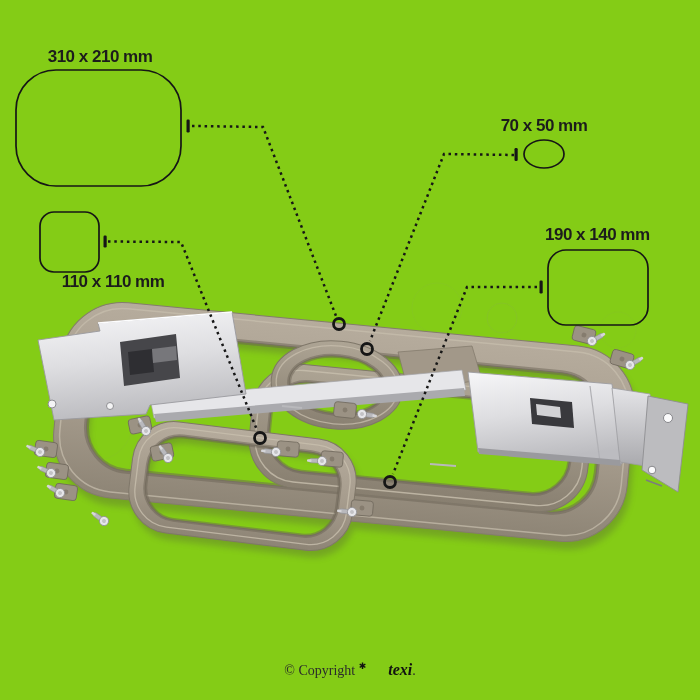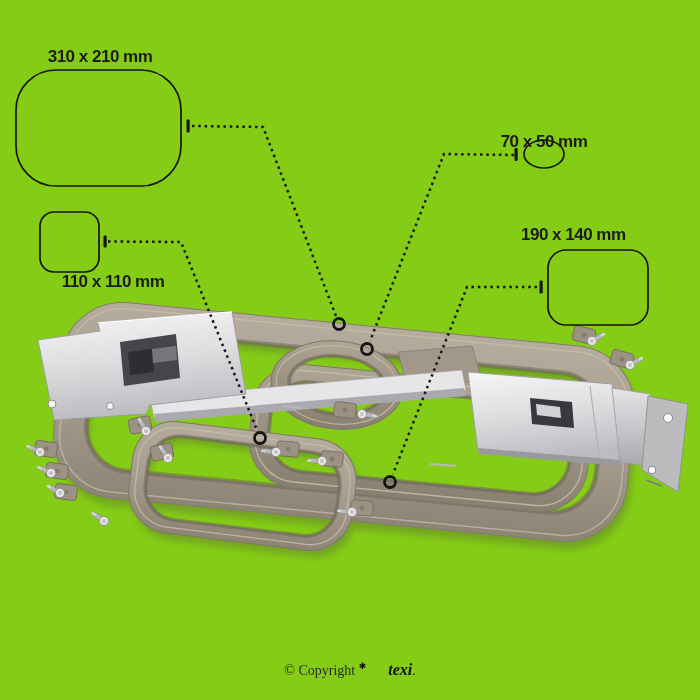--- a/index.html
+++ b/index.html
@@ -6,23 +6,23 @@
   .stage{
     position:relative;width:700px;height:700px;background:#84cc16;
     overflow:hidden;font-family:"Liberation Sans",sans-serif;
   }
   .stage svg{position:absolute;left:0;top:0;}
   .size-label{
     position:absolute;font-weight:bold;font-size:17px;line-height:19px;
     color:#1c1c1c;text-align:center;letter-spacing:-0.5px;white-space:nowrap;
   }
   #label-310{left:26px;top:47px;width:148px;}
-  #label-70 {left:494px;top:132px;width:100px;}
+  #label-70 {left:494px;top:116px;width:100px;}
   #label-110{left:14px;top:272px;width:114px;margin-left:42px;}
-  #label-190{left:521px;top:225px;width:102px;}
+  #label-190{left:545px;top:225px;width:102px;}
   .copyright{
     position:absolute;top:661px;left:0;width:100%;text-align:center;
     font-family:"Liberation Serif",serif;font-size:14px;color:#2b2b2b;
   }
   .brand{font-style:italic;font-weight:bold;font-size:16px;color:#111;margin-left:21px;}
   .brand-mark{font-style:normal;font-size:9px;vertical-align:6px;margin-right:1px;color:#111;}
 </style>
 </head>
 <body>
 

